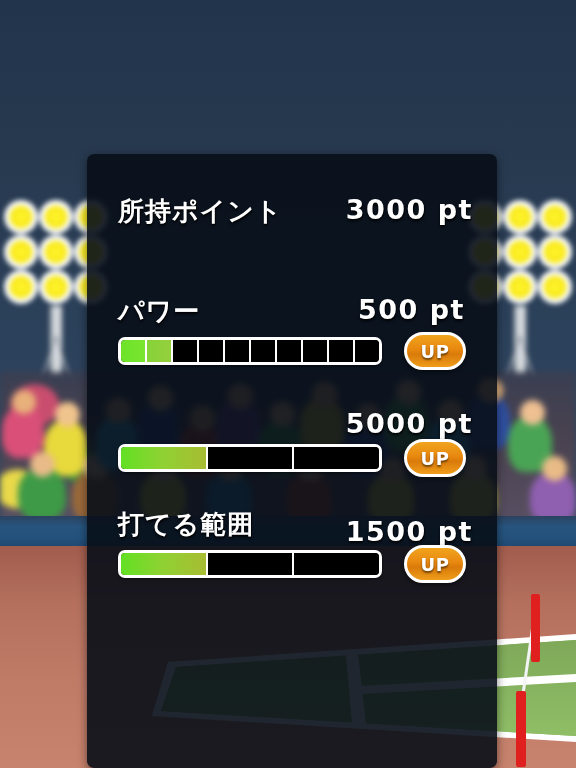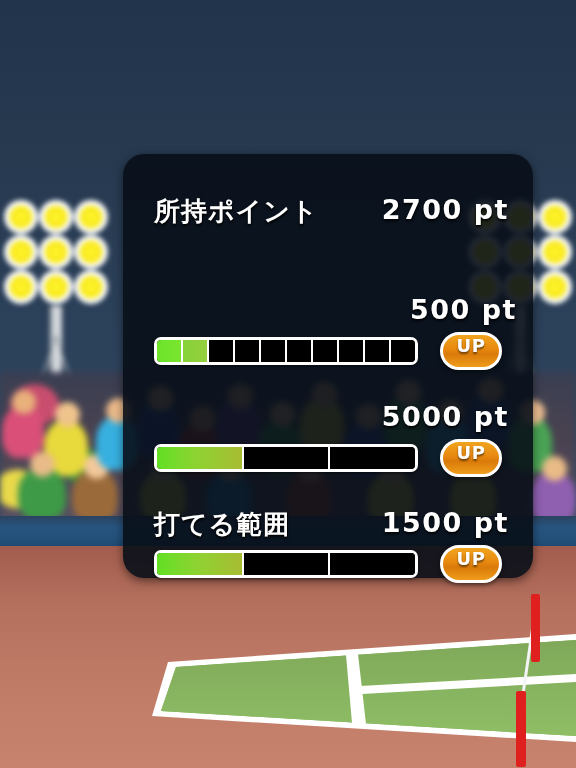--- a/index.html
+++ b/index.html
@@ -78,26 +78,25 @@
     display:flex; align-items:center; justify-content:center;
     cursor:pointer;
   }
   .top-btn span{
     color:#ffffff; font-size:22px; font-weight:bold; letter-spacing:2.2px;
     text-shadow:0 2px 2px rgba(0,0,0,.55), 0 0 2px rgba(0,0,0,.4);
   }
 
   
   .panel{
-    position:absolute; left:87px; top:154px; width:410px; height:424px;
-    border-radius:21px;
+    position:absolute; left:87px; top:154px; width:410px; height:614px;
+    border-radius:7px;
     background:rgba(8,14,24,.90);
     box-shadow:0 3px 10px rgba(0,0,0,.5);
     padding:0;
-    margin-left:36px;
   }
   .panel-inner{ position:relative; width:100%; height:100%; }
 
   .row-label{
     position:absolute; color:#ffffff; font-size:26px; font-weight:bold;
     letter-spacing:1px;
     text-shadow:0 2px 3px rgba(0,0,0,.85), 1px 1px 0 rgba(0,0,0,.6);
     white-space:nowrap;
   }
   .row-value{
@@ -120,21 +119,21 @@
   .seg.f1{ background:linear-gradient(90deg,#6de32a 0%,#7ae52f 100%); }
   .seg.f2{ background:linear-gradient(90deg,#86d338 0%,#95cf3d 100%); }
   .seg.wide-fill{ background:linear-gradient(90deg,#62e024 0%,#8fd232 48%,#a8bc33 100%); }
 
   
   .up-btn{
     position:absolute; width:62px; height:38px; border-radius:19px;
     background:linear-gradient(180deg,#f0a41e 0%,#e8880f 45%,#d97a0a 60%,#ef9d1b 100%);
     border:3px solid #ffffff;
     box-shadow:0 2px 4px rgba(0,0,0,.5);
-    display:flex; justify-content:center; cursor:pointer;
+    display:flex; align-items:center; justify-content:center; cursor:pointer;
   }
   .up-btn span{
     color:#ffffff; font-size:18px; font-weight:bold; letter-spacing:.6px;
     text-shadow:0 2px 2px rgba(0,0,0,.5);
   }
 </style>
 </head>
 <body>
 
 <div id="stage">
@@ -268,51 +267,52 @@
     <line x1="537" y1="52" x2="522" y2="155" stroke="#f2f4f6" stroke-width="3"></line>
     <rect x="531" y="48" width="9" height="68" rx="2" fill="#e01f1f"></rect>
     <rect x="516" y="145" width="10" height="76" rx="2" fill="#e01f1f"></rect>
   </svg>
 
 
   <div class="panel">
     <div class="panel-inner">
 
       <div class="row-label" style="left:31px; top:40px;">所持ポイント</div>
-      <div class="row-value" style="right:24px; top:40px;">2700 pt</div>
-
-      <div class="row-value" style="right:16px; top:140px;">500 pt</div>
+      <div class="row-value" style="right:24px; top:40px;">3000 pt</div>
+
+      <div class="row-label" style="left:31px; top:140px;">パワー</div>
+      <div class="row-value" style="right:32px; top:140px;">500 pt</div>
       <div class="gauge" style="left:31px; top:183px; width:264px;">
         <div class="seg f1"></div>
         <div class="seg f2"></div>
         <div class="seg"></div>
         <div class="seg"></div>
         <div class="seg"></div>
         <div class="seg"></div>
         <div class="seg"></div>
         <div class="seg"></div>
         <div class="seg"></div>
         <div class="seg"></div>
       </div>
       <div class="up-btn" style="left:317px; top:178px;">
         <span>UP</span>
       </div>
 
-      <div class="row-value" style="right:24px; top:247px;">5000 pt</div>
+      <div class="row-value" style="right:24px; top:254px;">5000 pt</div>
       <div class="gauge" style="left:31px; top:290px; width:264px;">
         <div class="seg wide-fill"></div>
         <div class="seg"></div>
         <div class="seg"></div>
       </div>
       <div class="up-btn" style="left:317px; top:285px;">
         <span>UP</span>
       </div>
 
       <div class="row-label" style="left:31px; top:353px;text-align:right;">打てる範囲</div>
-      <div class="row-value" style="right:24px; top:353px;">1500 pt</div>
+      <div class="row-value" style="right:24px; top:362px;">1500 pt</div>
       <div class="gauge" style="left:31px; top:396px; width:264px;">
         <div class="seg wide-fill"></div>
         <div class="seg"></div>
         <div class="seg"></div>
       </div>
       <div class="up-btn" style="left:317px; top:391px;">
         <span>UP</span>
       </div>
 
     </div>

